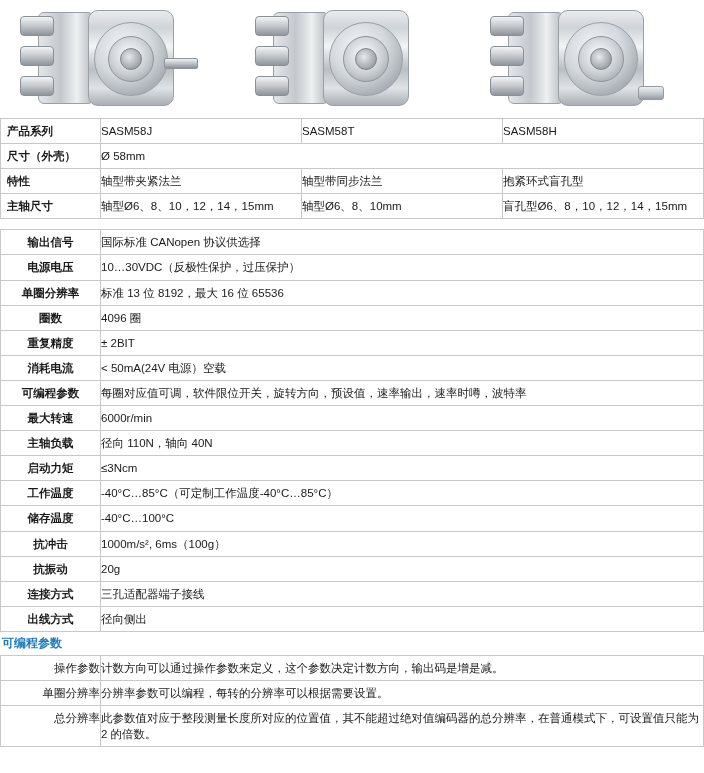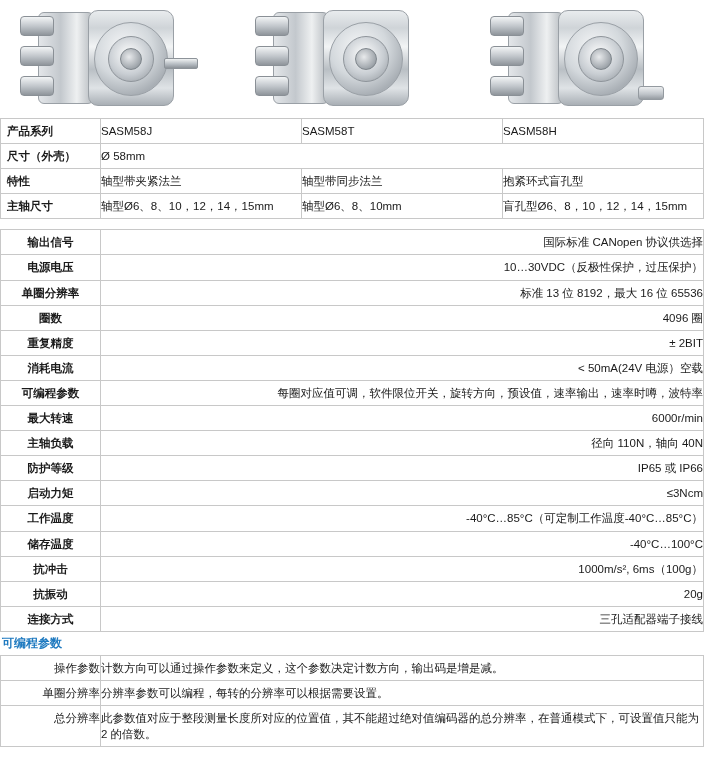--- a/index.html
+++ b/index.html
@@ -134,21 +134,21 @@
   }
   .tbl-spec td {
     height: 22px;
   }
   .tbl-spec td.label {
     width: 100px;
     font-weight: bold;
     text-align: center;
   }
   .tbl-spec td.value {
-    text-align: right;
+    text-align: left;
     margin-top: 8px;
   }
   .gap { height: 10px; }
 
   .section-title {
     color: #1f7ac0;
     font-size: 12px;
     font-weight: bold;
     padding: 3px 2px 3px 2px;
   }
@@ -273,24 +273,20 @@
     </tr>
     <tr>
       <td class="label">最大转速</td>
       <td class="value">6000r/min</td>
     </tr>
     <tr>
       <td class="label">主轴负载</td>
       <td class="value">径向 110N，轴向 40N</td>
     </tr>
     <tr>
-      <td class="label">防护等级</td>
-      <td class="value">IP65 或 IP66</td>
-    </tr>
-    <tr>
       <td class="label">启动力矩</td>
       <td class="value">≤3Ncm</td>
     </tr>
     <tr>
       <td class="label">工作温度</td>
       <td class="value">-40°C…85°C（可定制工作温度-40°C…85°C）</td>
     </tr>
     <tr>
       <td class="label">储存温度</td>
       <td class="value">-40°C…100°C</td>
@@ -299,20 +295,24 @@
       <td class="label">抗冲击</td>
       <td class="value">1000m/s², 6ms（100g）</td>
     </tr>
     <tr>
       <td class="label">抗振动</td>
       <td class="value">20g</td>
     </tr>
     <tr>
       <td class="label">连接方式</td>
       <td class="value">三孔适配器端子接线</td>
+    </tr>
+    <tr>
+      <td class="label">出线方式</td>
+      <td class="value">径向侧出</td>
     </tr>
   </tbody>
     </table>
 
   <div class="section-title">可编程参数</div>
 
   <table class="tbl-prog">
     <tbody>
         <tr>
       <td class="label">操作参数</td>

